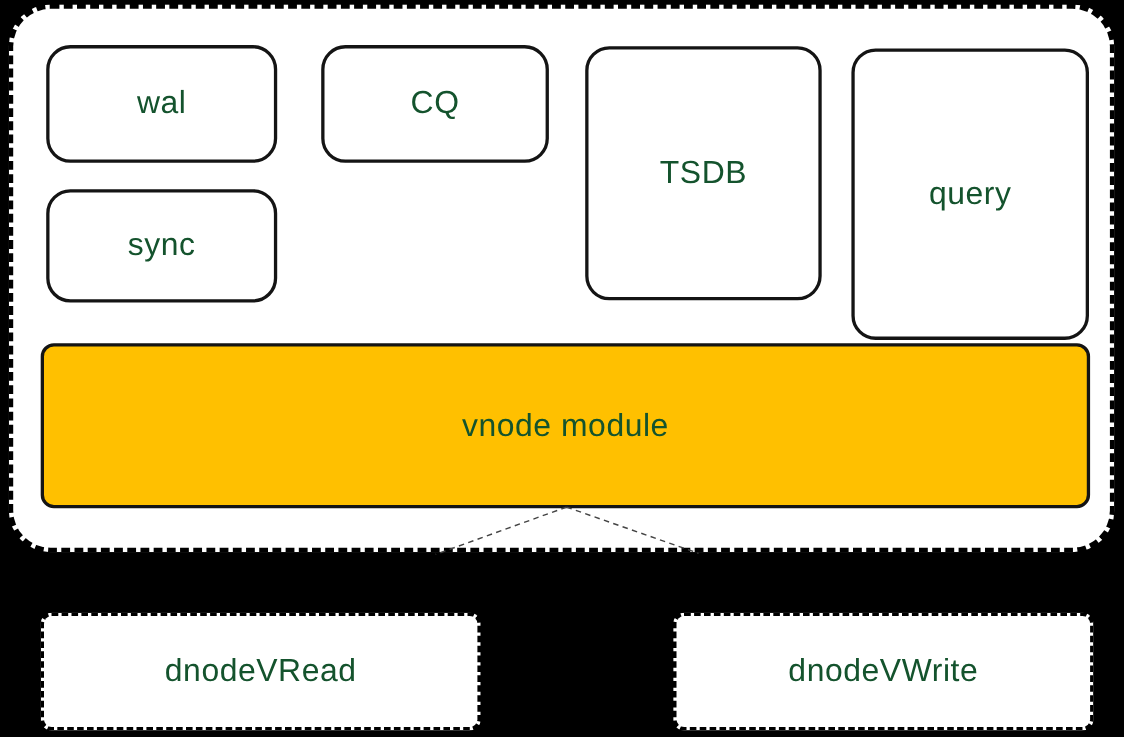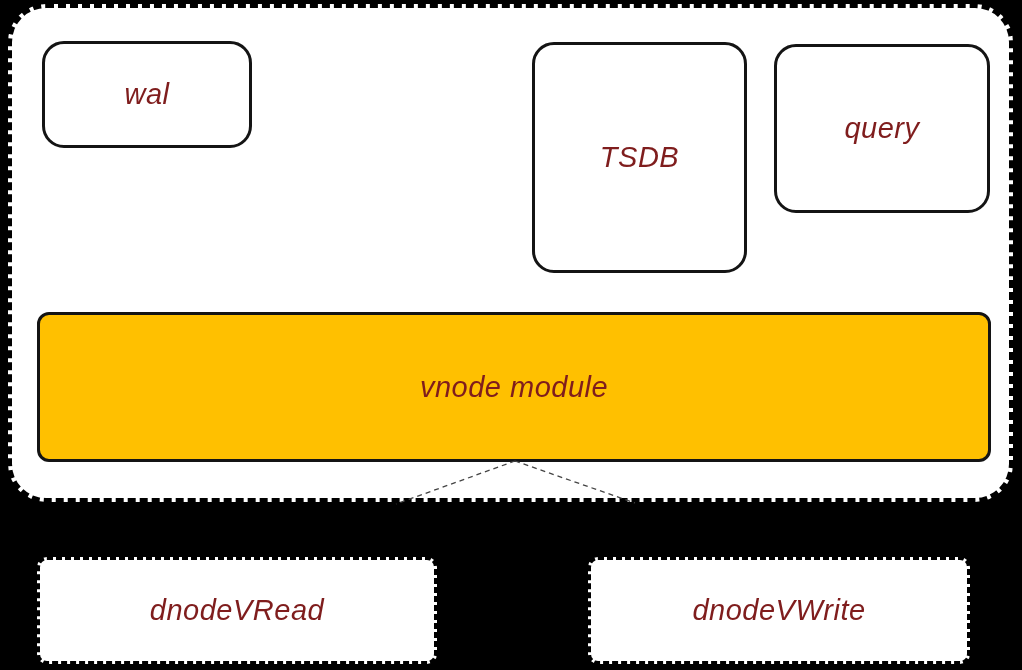--- a/index.html
+++ b/index.html
@@ -44,21 +44,21 @@
     align-items: center;
     justify-content: center;
     font-size: 29px;
     letter-spacing: 0.5px;
   }
   .box-wal    { left: 30px;  top: 33px;  width: 210px; height: 107px; }
   .box-cq     { left: 280px; top: 33px;  width: 207px; height: 107px; }
   .box-sync   { left: 30px;  top: 164px; width: 210px; height: 103px; }
   .box-events { left: 280px; top: 164px; width: 207px; height: 103px; }
   .box-tsdb   { left: 520px; top: 34px;  width: 215px; height: 231px; }
-  .box-query  { left: 762px; top: 36px;  width: 216px; height: 169px; }
+  .box-query  { left: 762px; top: 36px;  width: 216px; height: 265px; }
   
   .vnode-module {
     position: absolute;
     left: 25px;
     top: 304px;
     width: 954px;
     height: 150px;
     background: #FFC000;
     border: 3px solid #141414;
     border-radius: 12px;
@@ -84,35 +84,41 @@
     border: 3px dashed #000000;
     border-radius: 10px;
     box-sizing: border-box;
     display: flex;
     align-items: center;
     justify-content: center;
     font-size: 29px;
     letter-spacing: 0.5px;
   }
   .dnode-read  { left: 37px;  top: 557px; width: 400px; height: 107px; }
-  .dnode-write { left: 588px; top: 557px; width: 382px; height: 107px; }
-  .label { color: #7f1d1d; font-style: italic; }
+  .dnode-write { left: 612px; top: 557px; width: 382px; height: 107px; }
+  .label { color: #14532d; }
 </style>
 </head>
 <body>
 
 <div class="stage">
 
   <div class="vnode-container">
 
     <div class="module-box box-wal">
       <span class="label">wal</span>
     </div>
 
+    <div class="module-box box-cq">
+      <span class="label">CQ</span>
+    </div>
 
+    <div class="module-box box-sync">
+      <span class="label">sync</span>
+    </div>
 
 
     <div class="module-box box-tsdb">
       <span class="label">TSDB</span>
     </div>
 
     <div class="module-box box-query">
       <span class="label">query</span>
     </div>
 

